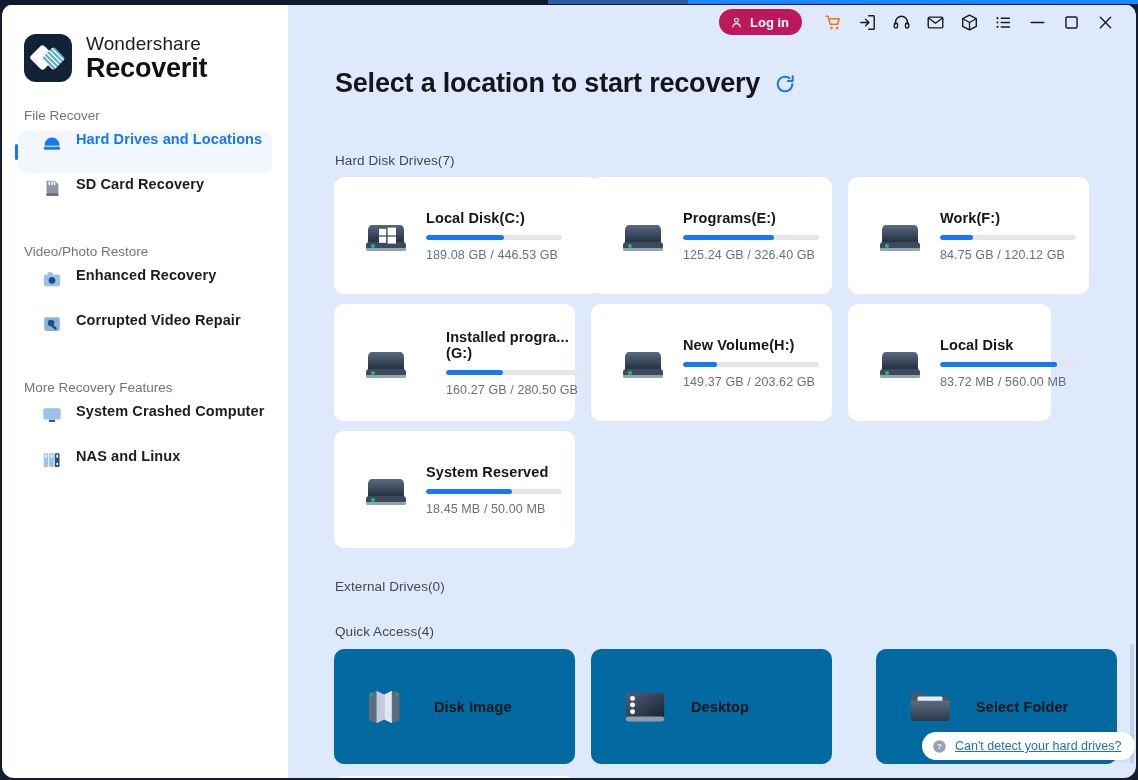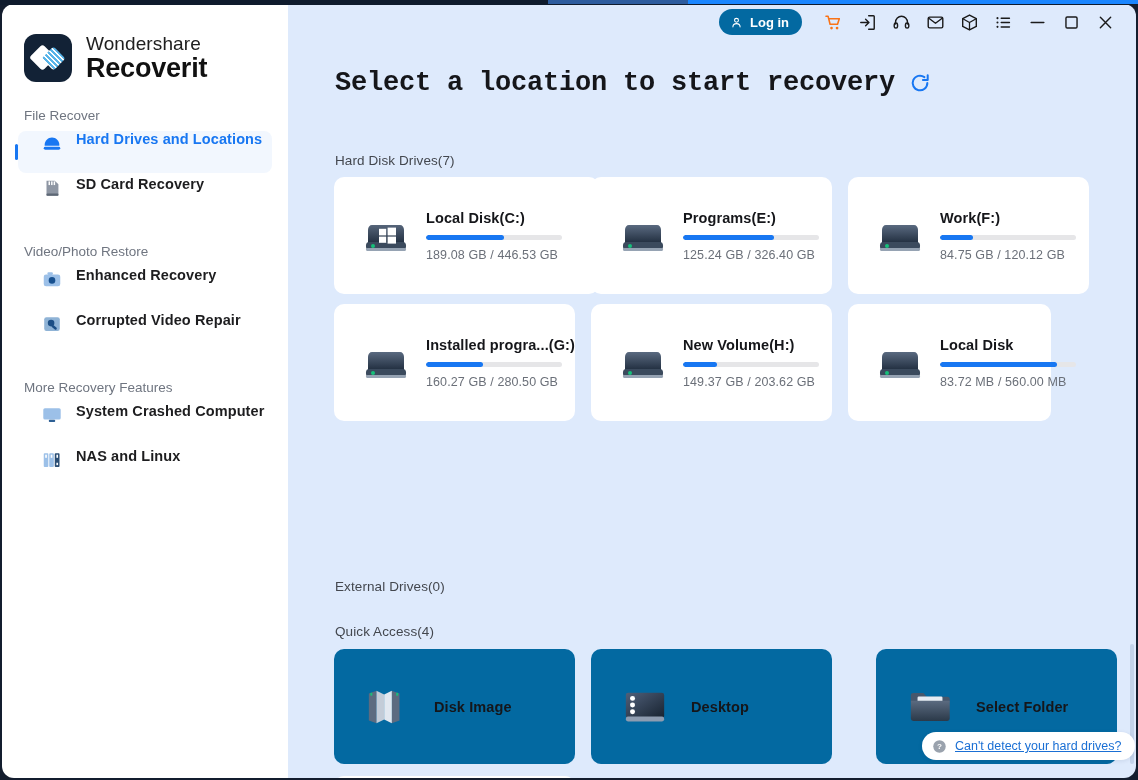--- a/index.html
+++ b/index.html
@@ -76,27 +76,27 @@
     border-bottom-right-radius: 12px;
     overflow: hidden;
   }
   .titlebar {
     position:absolute; top:0; left:0; width:848px; height:36px;
     display:flex; align-items:center; justify-content:flex-end;
     padding-right: 14px; gap: 0px;
   }
   .login-btn {
     display:flex; align-items:center; gap:7px;
-    background:#0369a1; color:#fff; border-radius:14px;
+    background:#be185d; color:#fff; border-radius:14px;
     height:26px; padding: 0 13px 0 11px; font-size:13px; font-weight:bold;
     cursor:pointer; margin-right: 14px;
   }
   .tb-icon { width: 34px; height: 30px; display:flex; align-items:center; justify-content:center; cursor:pointer; }
 
-  .page-title-row { position:absolute; top: 64px; left: 47px; display:flex; align-items:center; gap: 14px; font-family: Liberation Mono, monospace; }
+  .page-title-row { position:absolute; top: 64px; left: 47px; display:flex; align-items:center; gap: 14px; }
   .page-title { font-size: 27px; font-weight: bold; color: #15161a; letter-spacing:-.2px; }
 
   .section-label {
     position:absolute; font-size: 13.5px; color: #43474e; letter-spacing: .1px;
   }
 
   .card {
     position:absolute; background:#ffffff; border-radius: 10px;
     display:flex; align-items:center;
   }
@@ -368,21 +368,21 @@
       </span>
       <div class="info">
         <div class="drive-name">Work(F:)</div>
         <div class="bar-track">
             <div class="bar-fill" style="width:24%"></div>
           </div>
         <div class="cap-text">84.75 GB / 120.12 GB</div>
       </div>
     </div>
 
-    <div class="card" style="top:300px;left:46px;width:241px;height:117px;">
+    <div class="card" style="top:300px;left:46px;width:241px;height:117px;gap:20px;">
       <span class="disk-icon">
         <svg width="56" height="56" viewBox="0 0 56 56">
           <path d="M10 22c0-3 1.6-5 4-5h28c2.4 0 4 2 4 5v14H10z" fill="url(#g1)"></path>
           <rect x="8" y="34" width="40" height="8" rx="3.4" fill="#3b4a5d"></rect>
           <rect x="8" y="40" width="40" height="3" rx="1.5" fill="#96a3b3"></rect>
           <circle cx="15" cy="38" r="2" fill="#16c07a"></circle>
         </svg>
       </span>
       <div class="info">
         <div class="drive-name">Installed progra...(G:)</div>
@@ -422,20 +422,37 @@
       </span>
       <div class="info">
         <div class="drive-name">Local Disk</div>
         <div class="bar-track">
             <div class="bar-fill" style="width:86%"></div>
           </div>
         <div class="cap-text">83.72 MB / 560.00 MB</div>
       </div>
     </div>
 
+    <div class="card" style="top:427px;left:46px;width:241px;height:117px;">
+      <span class="disk-icon">
+        <svg width="56" height="56" viewBox="0 0 56 56">
+          <path d="M10 22c0-3 1.6-5 4-5h28c2.4 0 4 2 4 5v14H10z" fill="url(#g1)"></path>
+          <rect x="8" y="34" width="40" height="8" rx="3.4" fill="#3b4a5d"></rect>
+          <rect x="8" y="40" width="40" height="3" rx="1.5" fill="#96a3b3"></rect>
+          <circle cx="15" cy="38" r="2" fill="#16c07a"></circle>
+        </svg>
+      </span>
+      <div class="info">
+        <div class="drive-name">System Reserved</div>
+        <div class="bar-track">
+            <div class="bar-fill" style="width:63%"></div>
+          </div>
+        <div class="cap-text">18.45 MB / 50.00 MB</div>
+      </div>
+    </div>
 
     <div class="section-label" style="top:575px;left:47px;">External Drives(0)</div>
 
     <div class="section-label" style="top:620px;left:47px;">Quick Access(4)</div>
 
     <div class="qa-card" style="top:645px;left:46px;width:241px;height:115px;">
       <span class="qa-icon">
         <svg width="46" height="46" viewBox="0 0 48 48">
           <defs>
               <linearGradient id="gd" x1="0" y1="0" x2="1" y2="0">

